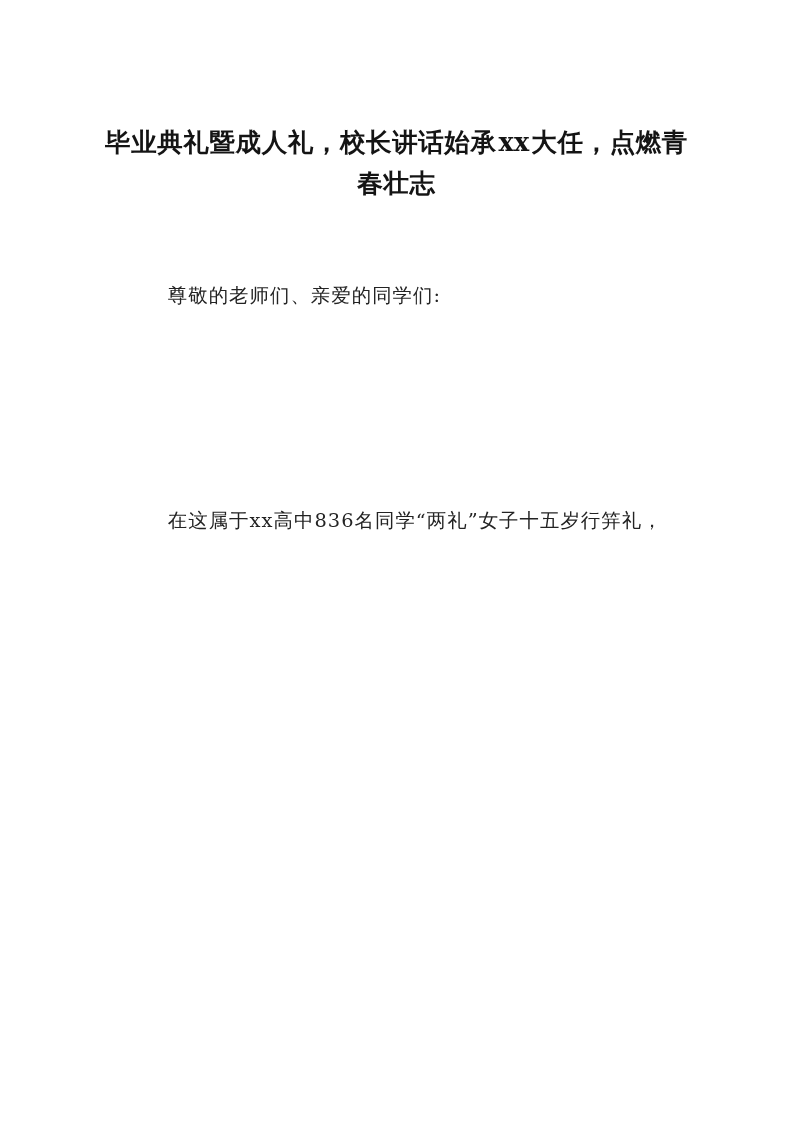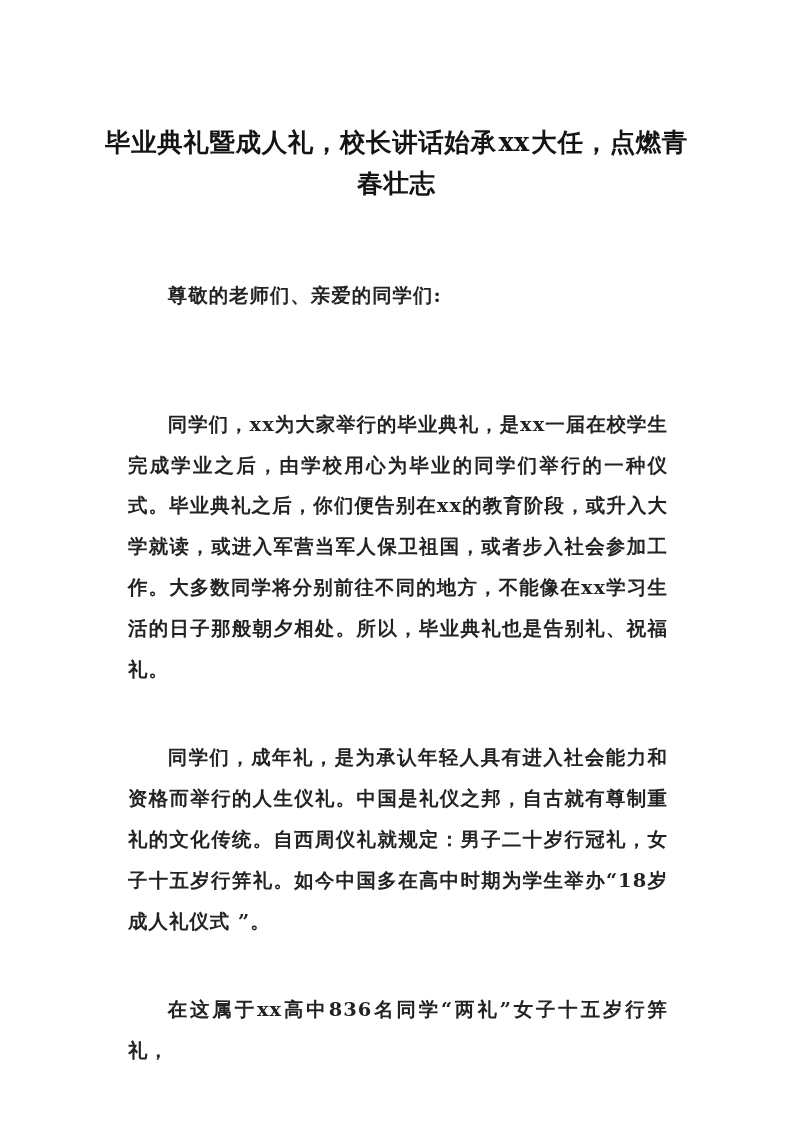--- a/index.html
+++ b/index.html
@@ -63,43 +63,41 @@
     color: #232323;
     text-align: justify;
     text-justify: inter-character;
     font-family: "DejaVu Serif", "Liberation Serif", serif;
   }
 
   
   .gap-sm { height: 40px; }
   .gap-md { height: 48px; }
 
-  .indent { text-indent: 2.05em; font-weight: bold; }
+  .indent { text-indent: 2.05em; }
 </style>
 </head>
 <body>
 
 <div class="page">
 
   <h1 class="doc-title"><span>毕业典礼暨成人礼，校长讲话始承</span><span class="latin">xx</span><span>大任，</span><span>点燃青春壮志</span></h1>
 
   <div class="body-wrap">
 
     <p class="para indent">尊敬的老师们、亲爱的同学们:</p>
 
     <div class="gap-sm"></div>
 
 
     <div class="gap-md"></div>
 
-    <p class="para indent">同学们，xx为大家举行的毕业典礼，是xx一届在校学生完成学业之后，由学校用心为毕业的同学们举行的一种仪式。毕业典礼之后，你们便告别在xx的教育阶段，或升入大学就读，或进入军营当军人保卫祖国，或者步入社会参加工作。大多数同学将分别前往不同的地方，不能像在xx学习生活的日子那般朝夕相处。所以，毕业典礼也是告别礼、祝福礼。</p>
 
     <div class="gap-md"></div>
 
-    <p class="para indent">同学们，成年礼，是为承认年轻人具有进入社会能力和资格而举行的人生仪礼。中国是礼仪之邦，自古就有尊制重礼的文化传统。自西周仪礼就规定：男子二十岁行冠礼，女子十五岁行笄礼。如今中国多在高中时期为学生举办“18岁成人礼仪式 ”。</p>
 
     <div class="gap-md"></div>
 
     <p class="para indent">在这属于xx高中836名同学“两礼”女子十五岁行笄礼，</p>
 
   </div>
 
 </div>
 
 </body></html>

